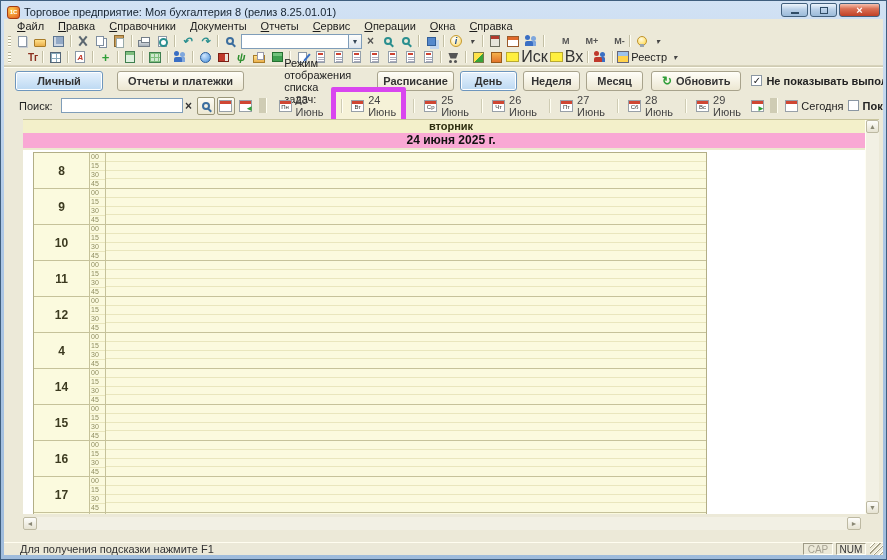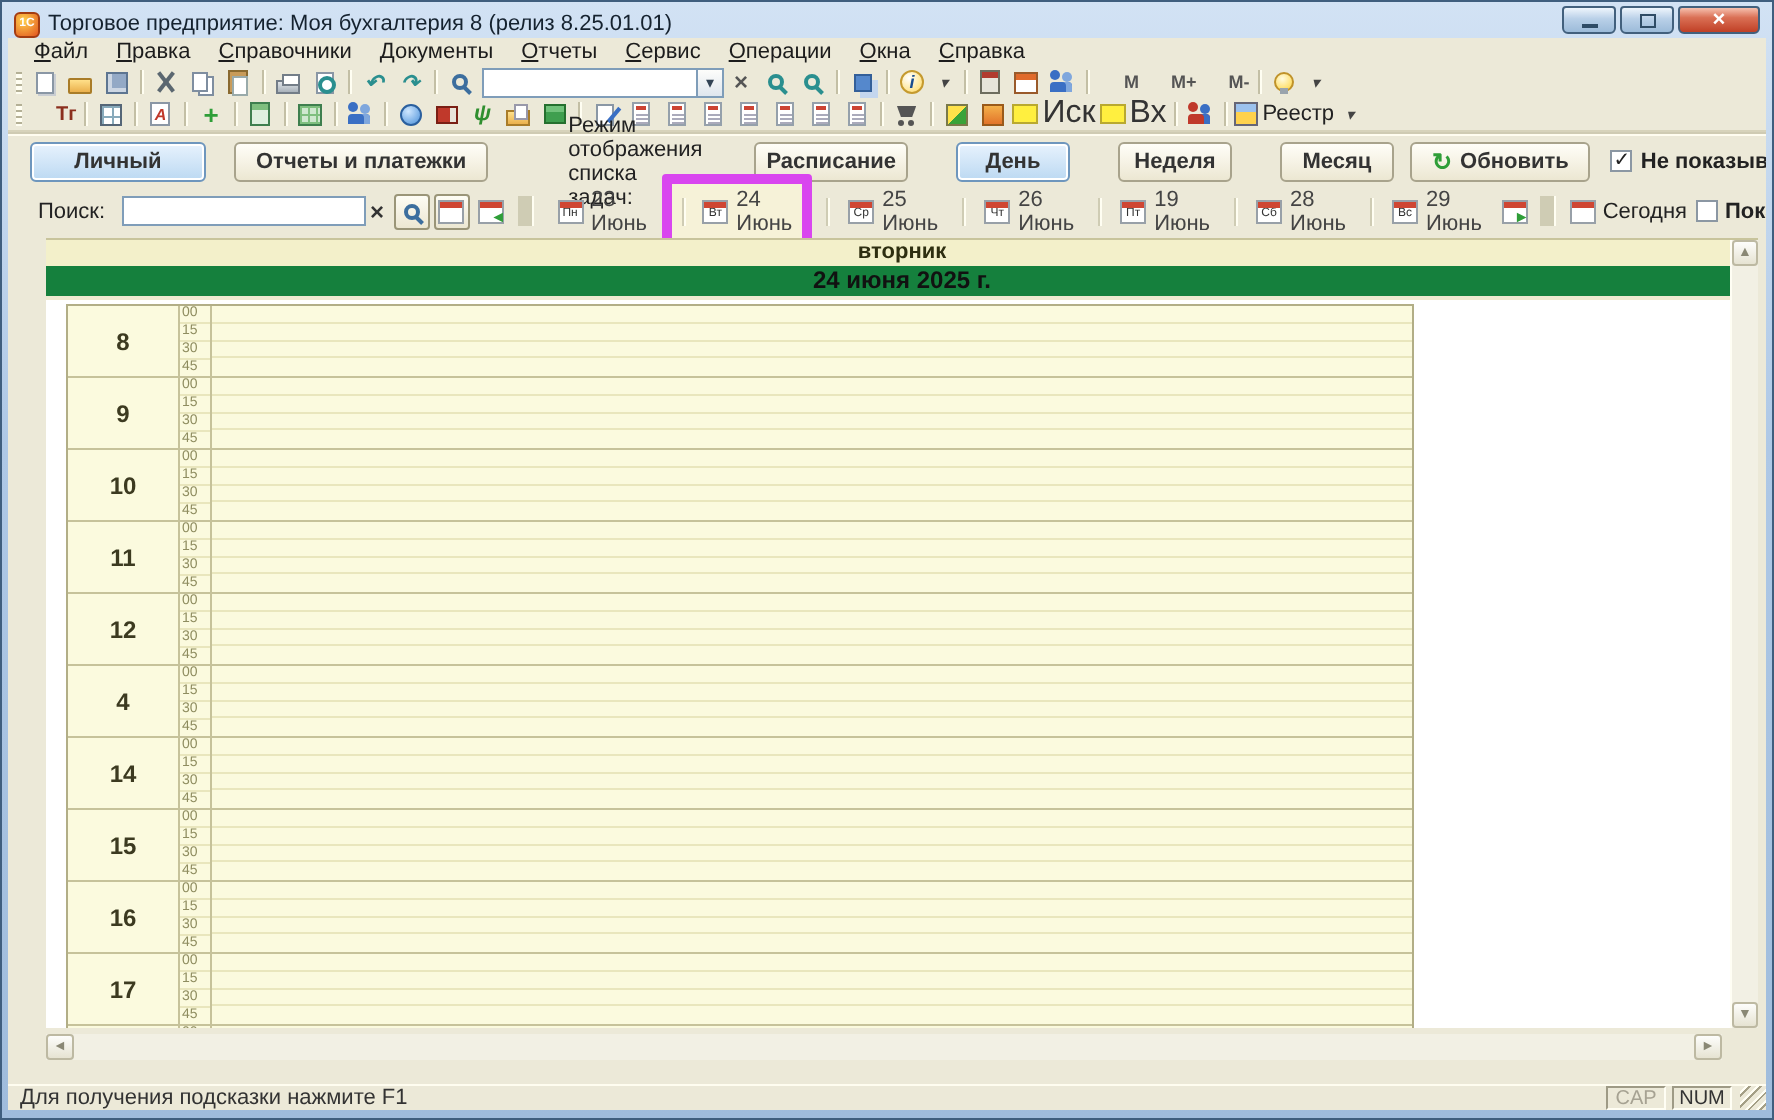--- a/index.html
+++ b/index.html
@@ -100,21 +100,21 @@
   .cdrop::before{content:"▾";font-size:8px;color:#345}
   .cclear{width:13px;height:14px;margin-left:2px;display:flex;align-items:center;justify-content:center;color:#555;font-weight:bold;font-size:9px}
   .cclear::before{content:"×";font-size:12px}
   
   .panelrow{position:absolute;left:0;right:0;top:47px;height:28px;display:flex;align-items:center;border-top:1px solid #cfcbb3;box-shadow:inset 0 1px 0 #fffdf0;padding-left:4px}
   .fgrip{width:3px;height:20px;margin:0 5px 0 2px;background:repeating-linear-gradient(#b4b096 0 1px,#fffef2 1px 3px)}
   .btn{background:linear-gradient(#fffef8,#ece7d2);border:1px solid #a8a38c;border-radius:3px;font-weight:bold;color:#333;font-size:11px;height:20px;display:inline-flex;align-items:center;justify-content:center;padding:0 10px;flex:none}
   .btn.blue,.vbtn.sel{background:linear-gradient(#e7f2fd,#bcd9f2);border-color:#6e96bd;box-shadow:inset 0 0 0 1px #fff}
   .tabbtn{min-width:88px;margin-right:14px}
   .caption{font-weight:normal;color:#222;margin:0 26px 0 26px}
-  .vbtns{display:flex;gap:24px}
+  .vbtns{display:flex;gap:6px}
   .vbtn{min-width:57px;padding:0 5px}
   .refresh{margin-left:8px;gap:4px;min-width:50px}
   .refresh .ric{color:#2f9e38;font-weight:bold;font-size:12px}
   .cbwrap{display:flex;align-items:center;gap:4px}
   .cbwrap.hidewrap{margin-left:10px}
   .cb{width:11px;height:11px;background:#fff;border:1px solid #8b97a3;display:inline-flex;align-items:center;justify-content:center;font-size:10px;line-height:9px;color:#222;flex:none}
   .cblabel{font-weight:bold;color:#222;white-space:nowrap}
   
   .searchrow{position:absolute;left:0;right:0;top:75px;height:23px;display:flex;align-items:center;padding-left:4px}
   .slabel{margin:0 8px 0 4px;color:#222}
@@ -133,21 +133,21 @@
   .daybtn+.daybtn{margin-left:2px}
   .daybtn+.daybtn::before{content:"";width:1px;height:14px;background:#cfccb4;box-shadow:1px 0 0 #fffef2;margin-right:6px}
   .daybtn.sel{background:#f6f2d8;border:5px solid #d946ef;border-radius:2px}
   .vline{width:1px;height:15px;background:#cfccb4;box-shadow:1px 0 0 #fffef2;margin:0 4px}
   .todaybtn{display:flex;align-items:center;gap:3px;padding:2px 4px;color:#222}
   .showall{margin-left:auto;margin-right:16px}
   .showall .cblabel{font-weight:bold}
   
   .calpanel{position:absolute;left:19px;top:100px;width:856px;height:395px;background:#fff;border-top:1px solid #c8c49c}
   .band-week{height:13px;background:#f3f0ca;text-align:center;font-weight:bold;font-size:11px;color:#2e2e10;line-height:13px}
-  .band-date{height:15px;background:#15803d;text-align:center;font-weight:bold;font-size:12px;color:#111;line-height:15px}
+  .band-date{height:15px;background:#f9a8d4;text-align:center;font-weight:bold;font-size:12px;color:#111;line-height:15px}
   .band-gap{height:2px;background:#edead0}
   .gridarea{position:absolute;left:0;top:30px;right:14px;bottom:0;background:#fff;overflow:hidden}
   .grid{position:absolute;left:10px;top:2px;width:674px;bottom:0;border:1px solid #b2ae86;border-bottom:none;background:#fbfade;overflow:hidden}
   .hblock{display:flex;height:36px;border-bottom:1px solid #c6c29a}
   .hblock.partial{height:5px;border-bottom:none}
   .hcell{width:56px;border-right:1px solid #c6c29a;display:flex;align-items:center;justify-content:center;font-weight:bold;font-size:12px;color:#3c3a20}
   .mincol{width:16px;border-right:1px solid #c6c29a;display:flex;flex-direction:column}
   .mrow{height:9px;border-bottom:1px solid #e9e6bd;font-size:7px;line-height:8px;color:#8f8d60;padding-left:1px}
   .mincol .mrow:last-child{border-bottom:none}
   .slotcol{flex:1;display:flex;flex-direction:column}
@@ -155,21 +155,21 @@
   .slotcol .slot:last-child{border-bottom:none}
   
   .vsb{position:absolute;right:0;top:0;width:14px;bottom:0;background:#f2f0e4;border-left:1px solid #fffef4;display:flex;flex-direction:column;justify-content:space-between}
   .sarrow{height:13px;display:flex;align-items:center;justify-content:center;font-size:7px;color:#8a8875;background:linear-gradient(#fdfdfb,#e6e3d2);border:1px solid #bdb9a2;border-radius:2px}
   .hsb{position:absolute;left:19px;top:498px;width:838px;height:13px;background:#f2f0e4;display:flex;justify-content:space-between}
   .hsb .sarrow{width:14px;height:13px}
   
   .tabsrow{position:absolute;left:0;right:0;top:512px;height:16px;border-top:1px solid #c6c2aa;box-shadow:inset 0 1px 0 #fffdf0;display:flex;align-items:flex-end}
   .orgtab{margin-left:4px;height:15px;background:linear-gradient(#dcebfa,#b5d1ec);border:1px solid #7492b2;border-bottom:none;display:inline-flex;align-items:center;gap:5px;padding:0 10px;font-size:11px;color:#1c2c3c;border-radius:2px 2px 0 0}
   .bellicon{width:8px;height:9px;background:radial-gradient(circle at 40% 35%,#fff45f,#f0bc32);border:1px solid #a2841f;border-radius:50% 50% 40% 40%;flex:none}
-  .statusbar{position:absolute;left:0;right:0;bottom:0;height:13px;display:flex;align-items:center;color:#333;border-top:1px solid #fffdf0;padding-left:6px}
+  .statusbar{position:absolute;left:0;right:0;bottom:0;height:13px;display:flex;align-items:center;color:#333;border-top:1px solid #fffdf0;padding-left:16px}
   .hint{flex:1}
   .kbox{width:30px;height:12px;border:1px solid;border-color:#9e9a85 #fffef4 #fffef4 #9e9a85;display:flex;align-items:center;justify-content:center;font-size:10px;margin-left:3px}
   .kbox.cap{color:#a6a292}
   .kbox.num{color:#333}
   .rgrip{width:13px;height:12px;margin-left:4px;background:repeating-linear-gradient(135deg,transparent 0 2px,#fffef4 2px 3px,#a49f86 3px 4px)}
 </style>
 </head>
 <body>
 
 <div class="win" data-name="app-window">
@@ -510,21 +510,21 @@
           <span class="daybtn" data-name="day-26-button">
           <i class="mcal" data-name="mini-calendar-icon">
               <b class="dow">Чт</b>
             </i>
           <span class="dlabel">26 Июнь</span>
         </span>
           <span class="daybtn" data-name="day-27-button">
           <i class="mcal" data-name="mini-calendar-icon">
               <b class="dow">Пт</b>
             </i>
-          <span class="dlabel">19 Июнь</span>
+          <span class="dlabel">27 Июнь</span>
         </span>
           <span class="daybtn" data-name="day-28-button">
           <i class="mcal" data-name="mini-calendar-icon">
               <b class="dow">Сб</b>
             </i>
           <span class="dlabel">28 Июнь</span>
         </span>
           <span class="daybtn" data-name="day-29-button">
           <i class="mcal" data-name="mini-calendar-icon">
               <b class="dow">Вс</b>

